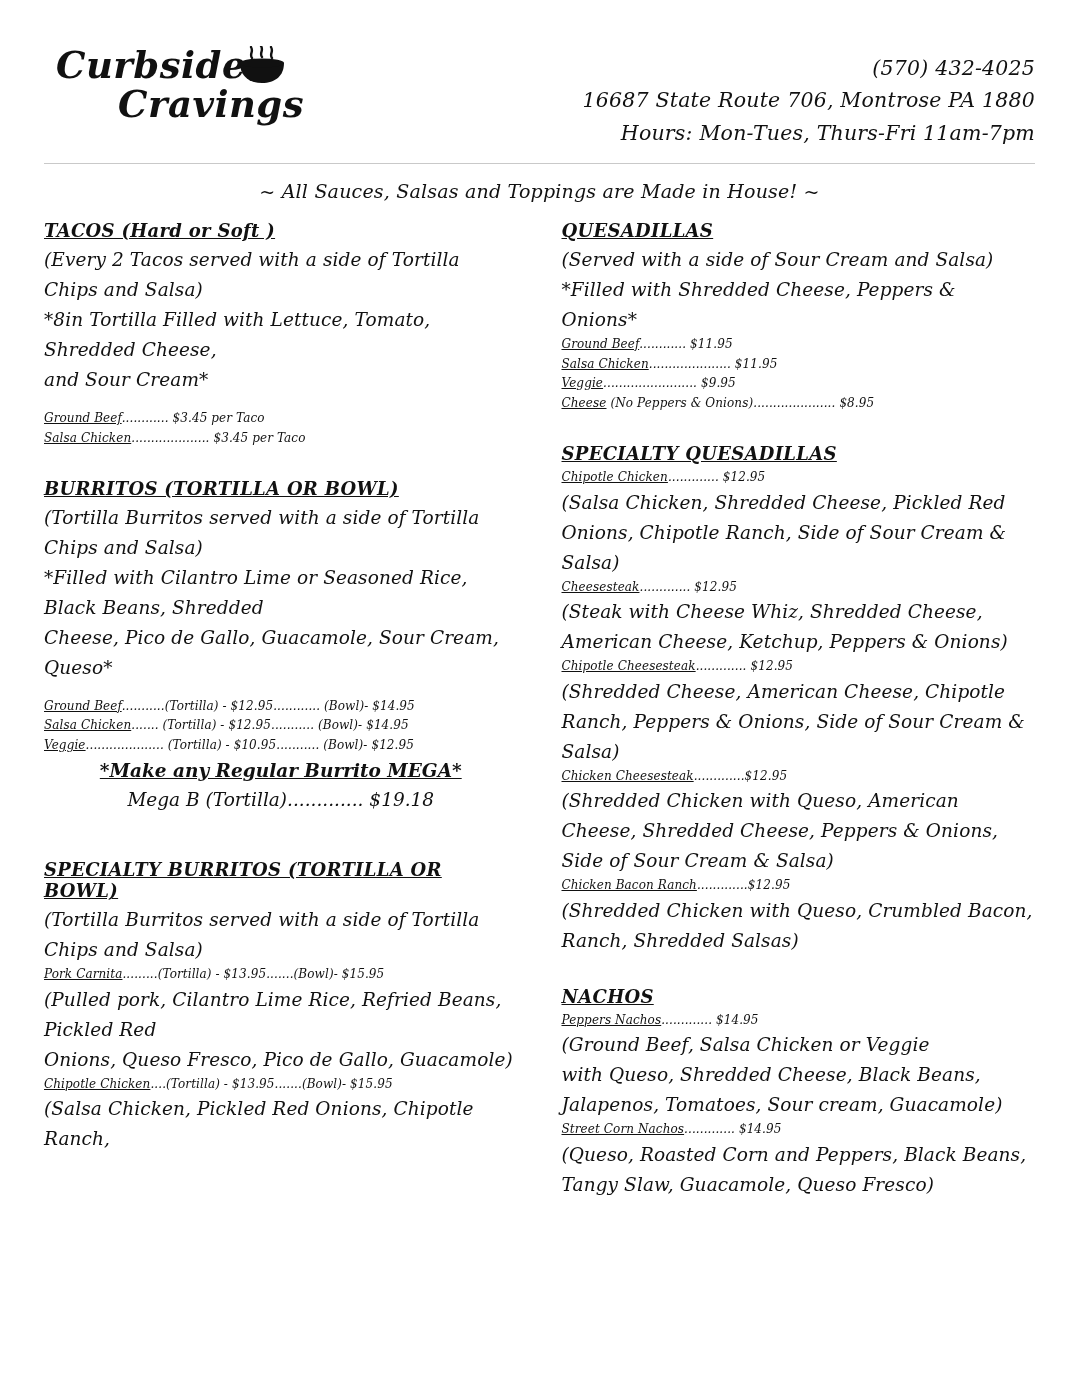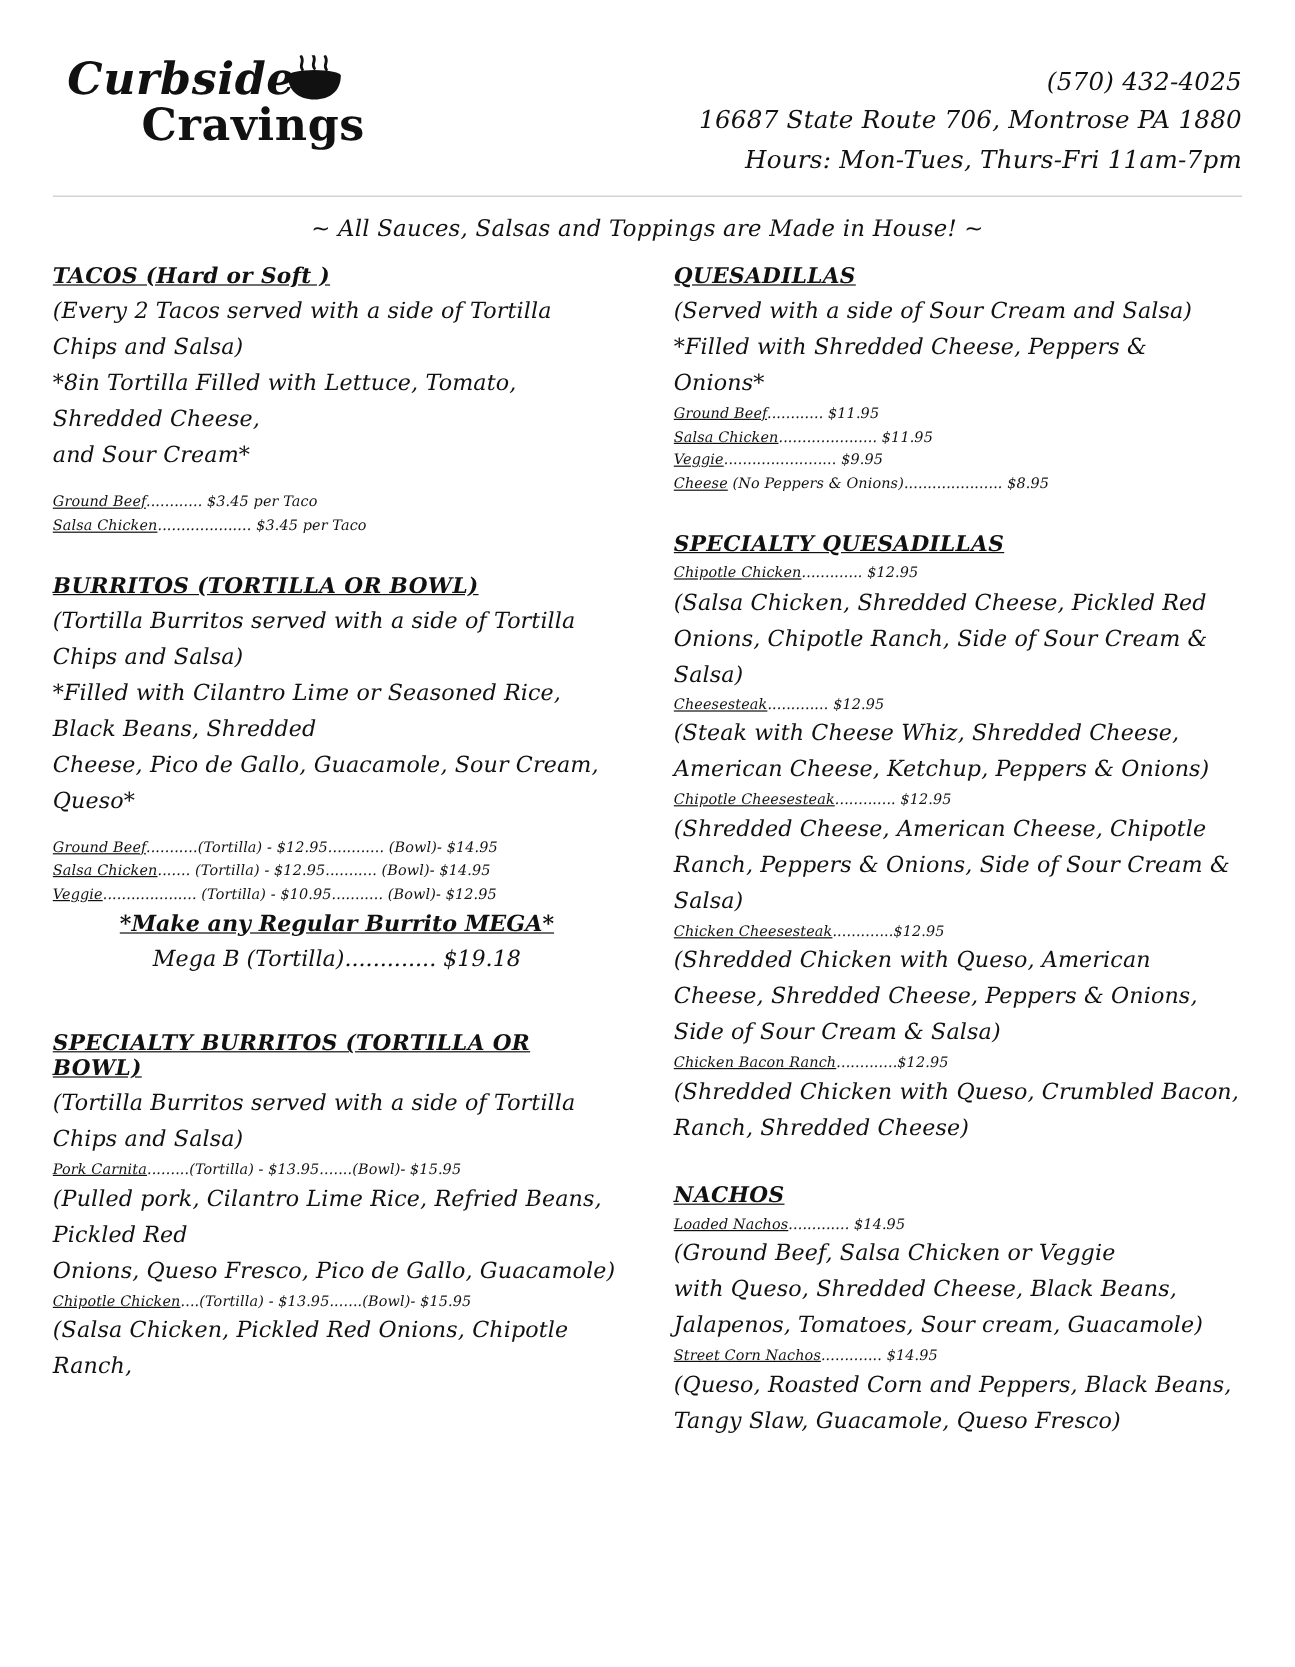--- a/index.html
+++ b/index.html
@@ -38,20 +38,21 @@
   .logo-line1 {
     font-family: "DejaVu Serif", serif;
     font-style: italic;
     font-weight: bold;
     font-size: 37px;
     letter-spacing: 0.5px;
     line-height: 1.05;
   }
   .logo-line2 {
     font-family: "DejaVu Serif", serif;
+    font-style: italic;
     font-weight: bold;
     font-size: 37px;
     letter-spacing: 0.5px;
     line-height: 1.05;
     margin-left: 62px;
   }
   .bowl-icon {
     position: absolute;
     left: 190px;
     top: 6px;
@@ -239,29 +240,29 @@
         <div class="desc">Ranch, Peppers &amp; Onions, Side of Sour Cream &amp;</div>
         <div class="desc">Salsa)</div>
 
         <div class="item"><span class="nm">Chicken Cheesesteak</span><span>.............$12.95</span></div>
         <div class="desc">(Shredded Chicken with Queso, American</div>
         <div class="desc">Cheese, Shredded Cheese, Peppers &amp; Onions,</div>
         <div class="desc">Side of Sour Cream &amp; Salsa)</div>
 
         <div class="item"><span class="nm">Chicken Bacon Ranch</span><span>.............$12.95</span></div>
         <div class="desc">(Shredded Chicken with Queso, Crumbled Bacon,</div>
-        <div class="desc">Ranch, Shredded Cheese)</div>
+        <div class="desc">Ranch, Shredded Salsas)</div>
       </div>
 
       <div class="gap-md"></div>
 
       <div class="section">
         <div class="sec-title">NACHOS</div>
 
-        <div class="item"><span class="nm">Loaded Nachos</span><span>............. $14.95</span></div>
+        <div class="item"><span class="nm">Peppers Nachos</span><span>............. $14.95</span></div>
         <div class="desc">(Ground Beef, Salsa Chicken or Veggie</div>
         <div class="desc">with Queso, Shredded Cheese, Black Beans,</div>
         <div class="desc">Jalapenos, Tomatoes, Sour cream, Guacamole)</div>
 
         <div class="item"><span class="nm">Street Corn Nachos</span><span>............. $14.95</span></div>
         <div class="desc">(Queso, Roasted Corn and Peppers, Black Beans,</div>
         <div class="desc">Tangy Slaw, Guacamole, Queso Fresco)</div>
       </div>
 
     </div>

